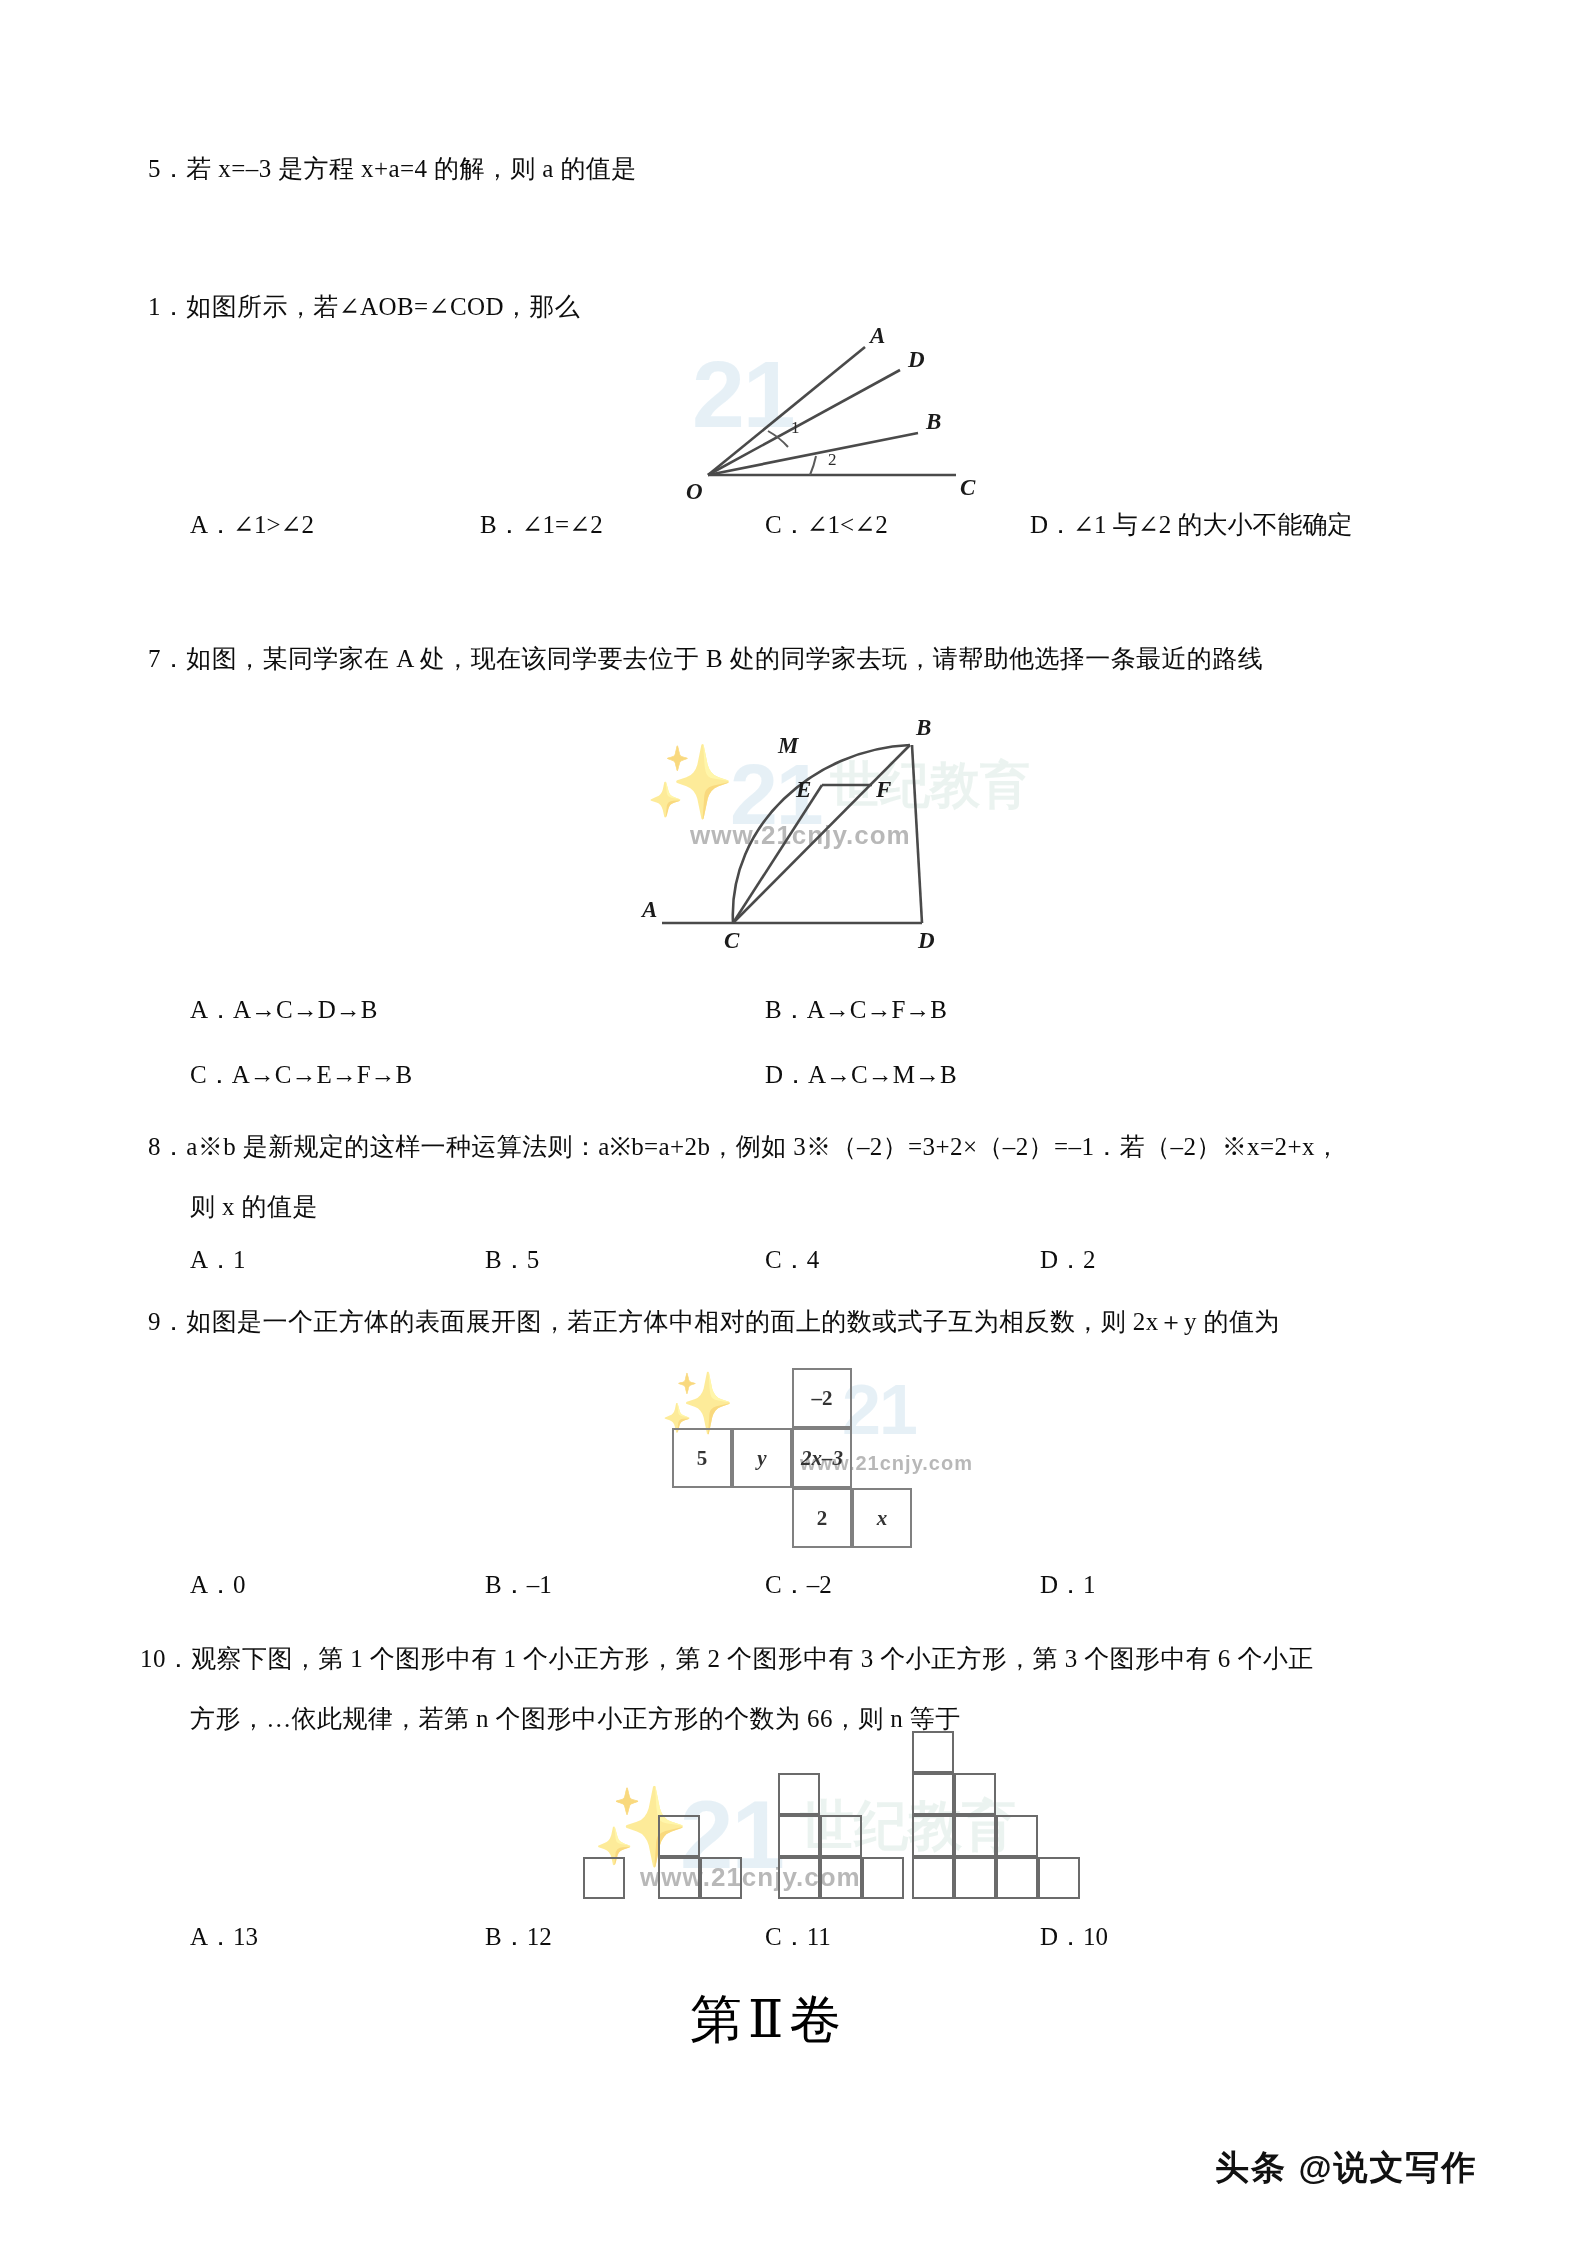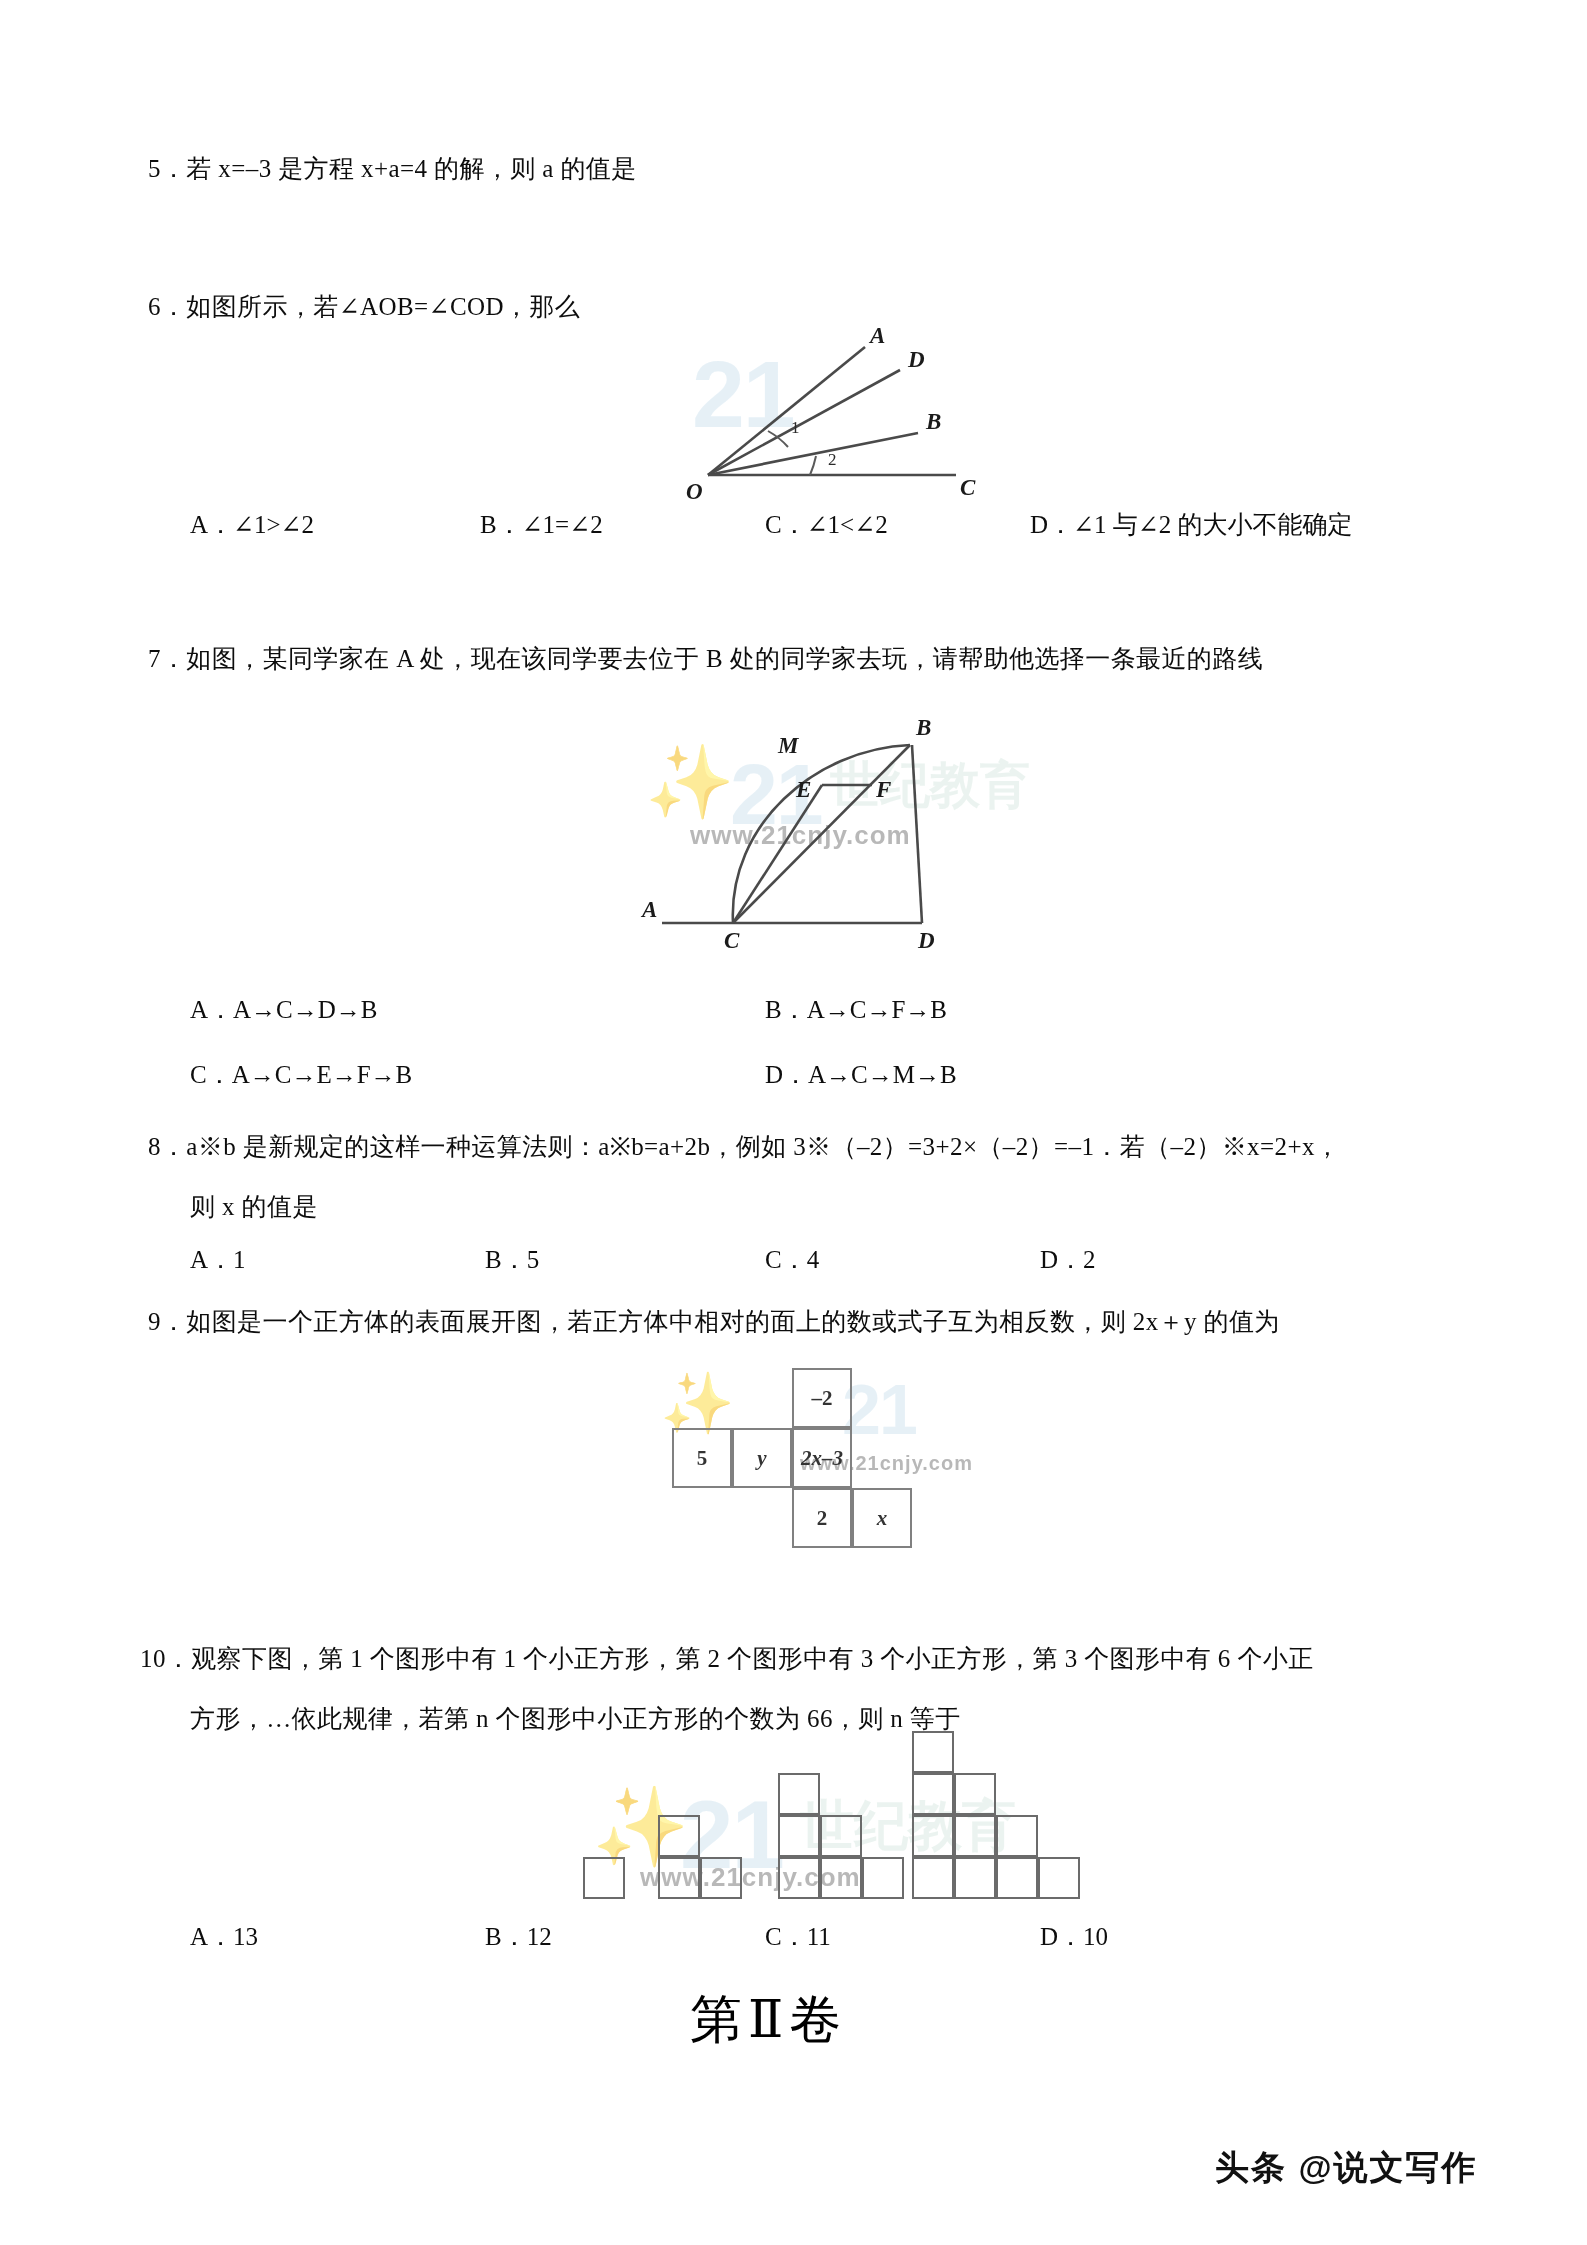--- a/index.html
+++ b/index.html
@@ -133,21 +133,21 @@
   }
 </style>
 </head>
 <body>
 
 <div class="page">
 
   <div class="qline" style="left:148px; top:150px;">5．若 x=–3 是方程 x+a=4 的解，则 a 的值是</div>
 
 
-  <div class="qline" style="left:148px; top:288px;">6．如图所示，若∠AOB=∠COD，那么</div>
+  <div class="qline" style="left:148px; top:288px;">1．如图所示，若∠AOB=∠COD，那么</div>
 
   <div class="wm wm-21" style="left:692px; top:340px; font-size:95px;">21</div>
 
   <div class="fig" style="left:660px; top:325px;">
     <svg width="340" height="200" viewBox="0 0 340 200">
 
       <line class="stroke" x1="48" y1="150" x2="205" y2="22"></line>
       <line class="stroke" x1="48" y1="150" x2="240" y2="45"></line>
       <line class="stroke" x1="48" y1="150" x2="258" y2="108"></line>
       <line class="stroke" x1="48" y1="150" x2="296" y2="150"></line>
@@ -235,20 +235,26 @@
     <div class="cell" style="left:120px; top:0px;">–2</div>
 
     <div class="cell" style="left:0px; top:60px;">5</div>
     <div class="cell it" style="left:60px; top:60px;">y</div>
     <div class="cell it" style="left:120px; top:60px;">2x–3</div>
 
     <div class="cell" style="left:120px; top:120px;">2</div>
     <div class="cell it" style="left:180px; top:120px;">x</div>
   </div>
 
+  <div class="optrow" style="left:0px; top:1568px;">
+    <span class="opt" style="left:190px;">A．0</span>
+    <span class="opt" style="left:485px;">B．–1</span>
+    <span class="opt" style="left:765px;">C．–2</span>
+    <span class="opt" style="left:1040px;">D．1</span>
+  </div>
 
   <div class="qline" style="left:140px; top:1640px;">10．观察下图，第 1 个图形中有 1 个小正方形，第 2 个图形中有 3 个小正方形，第 3 个图形中有 6 个小正</div>
   <div class="qline" style="left:190px; top:1700px;">方形，…依此规律，若第 n 个图形中小正方形的个数为 66，则 n 等于</div>
 
   <div class="wm wm-run" style="left:592px; top:1782px; font-size:78px;">✨</div>
   <div class="wm wm-21" style="left:680px; top:1780px; font-size:96px;">21</div>
   <div class="wm wm-cn" style="left:800px; top:1790px; font-size:54px;">世纪教育</div>
   <div class="wm wm-url" style="left:640px; top:1862px; font-size:26px;">www.21cnjy.com</div>
 
   <div class="fig" style="left:560px; top:1745px; width:470px; height:160px;">

